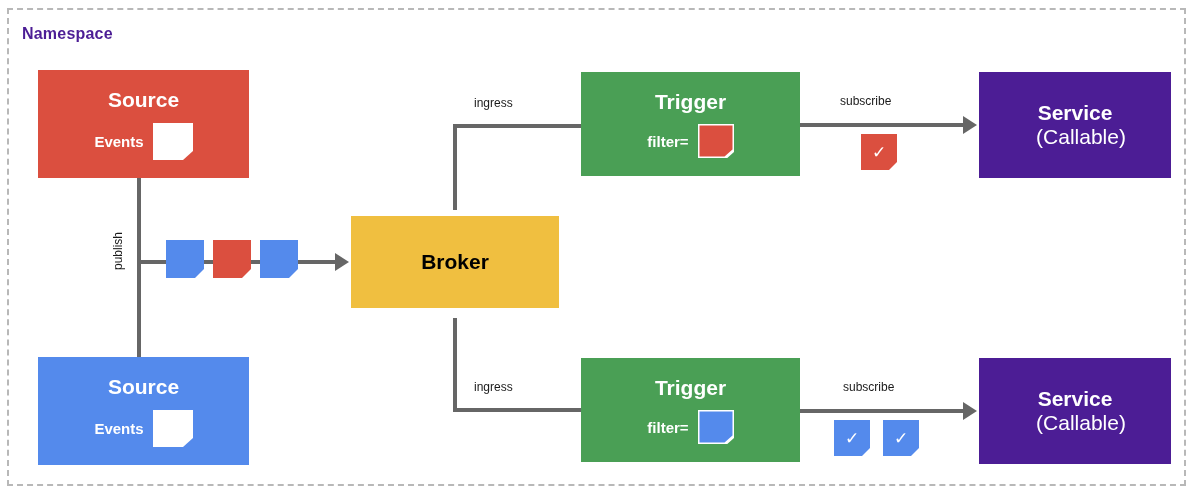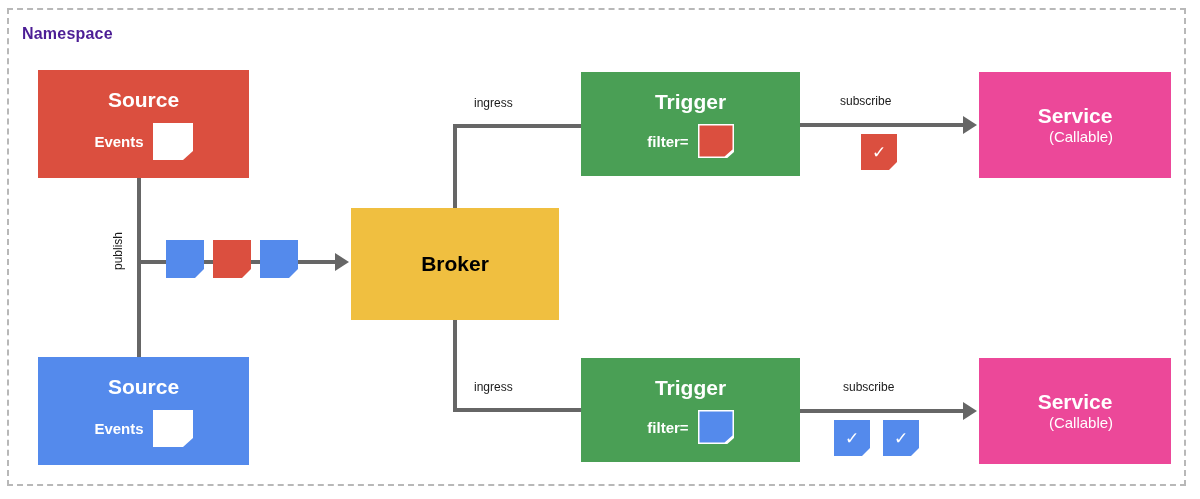--- a/index.html
+++ b/index.html
@@ -47,30 +47,30 @@
     flex-direction: column;
     align-items: center;
     justify-content: center;
   }
   .node-title {
     font-size: 21px;
     font-weight: bold;
     line-height: 1.1;
   }
   .node-sub {
-    font-size: 15px;
+    font-size: 21px;
     line-height: 1.2;
     margin-left: 12px;
   }
 
   .src-red   { background: #db4f3f; }
   .src-blue  { background: #548aec; }
   .broker    { background: #f0bf40; }
   .trigger   { background: #4a9f55; }
-  .service   { background: #ec4899; justify-content: center; }
+  .service   { background: #4c1d95; justify-content: center; }
 
   .white-text { color: #ffffff; }
   .black-text { color: #000000; }
 
   
   .node-row {
     display: flex;
     align-items: center;
     gap: 9px;
   }
@@ -221,21 +221,21 @@
     <div class="node-row" style="margin-top:12px;">
       <span class="rowlabel">Events</span>
       <span class="doc" style="width:40px;height:37px;">
         <svg class="doc-body" viewBox="0 0 40 37" preserveAspectRatio="none" aria-hidden="true">
           <path d="M0 0 H40 V28 L30 37 H0 Z" fill="#ffffff"></path>
         </svg>
       </span>
     </div>
   </div>
 
-  <div class="node broker" style="left:351px; top:208px; width:208px; height:112px;">
+  <div class="node broker" style="left:351px; top:216px; width:208px; height:92px;">
     <div class="node-title black-text">Broker</div>
   </div>
 
   <div class="node trigger" style="left:581px; top:72px; width:219px; height:104px;">
     <div class="node-title white-text">Trigger</div>
     <div class="node-row" style="margin-top:11px;">
       <span class="rowlabel">filter=</span>
       <span class="doc" style="width:36px;height:34px;">
         <svg class="doc-body" viewBox="0 0 36 34" preserveAspectRatio="none" aria-hidden="true">
           <path d="M0 0 H36 V26 L27 34 H0 Z" fill="#db4f3f" stroke="#ffffff" stroke-width="3"></path>

